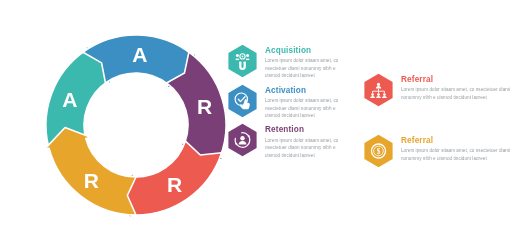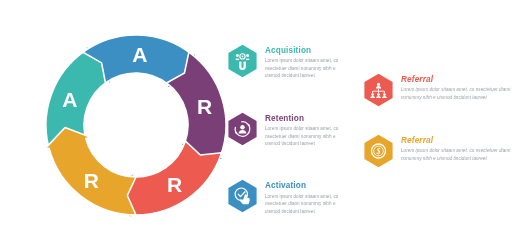--- a/index.html
+++ b/index.html
@@ -47,28 +47,27 @@
   
   .items-column {
     position: absolute;
     display: flex;
     flex-direction: column;
   }
   .column-left {
     left: 227px;
     top: 44px;
     width: 120px;
-    gap: 32px;
+    gap: 4px;
   }
   .column-right {
     left: 363px;
     top: 73px;
     width: 150px;
     gap: 27px;
-    font-style: italic;
   }
 
   .item-row {
     display: flex;
     align-items: flex-start;
     gap: 7px;
   }
 
   .hex-icon {
     flex: 0 0 auto;
@@ -144,45 +143,45 @@
       </span>
       <div class="item-text">
         <div class="item-title" style="color:#3cb9ae">Acquisition</div>
         <div class="item-desc">Lorem ipsum dolor sitaam amet, co nsectetuer diami nonummy nibh e uismod tincidunt laoreet</div>
       </div>
     </div>
 
     <div class="item-row">
       <span class="hex-icon">
         <svg viewBox="0 0 31 34" xmlns="http://www.w3.org/2000/svg">
+          <polygon points="15.5,0.8 29.6,9 29.6,25 15.5,33.2 1.4,25 1.4,9" fill="#3b8fc3"></polygon>
+          <circle cx="14.3" cy="15.2" r="6.2" fill="none" stroke="#ffffff" stroke-width="1.2"></circle>
+          <path d="M11.3 15.3l2.2 2.3 4.5-4.8" fill="none" stroke="#ffffff" stroke-width="1.3" stroke-linecap="round" stroke-linejoin="round"></path>
+          <path d="M17.6 16.4c0-0.7 0.6-1.2 1.2-1.2 0.6 0 1.1 0.5 1.1 1.2v2.3c0.9 0 1.8 0.1 2.3 0.6 0.6 0.5 0.7 1.3 0.5 2.1l-0.7 2.5c-0.2 0.8-0.9 1.3-1.7 1.3h-3.6c-0.6 0-1.1-0.2-1.5-0.7l-2-2.3c-0.4-0.5-0.3-1.2 0.2-1.6 0.4-0.3 1-0.3 1.4 0.1l1 1z" fill="#ffffff"></path>
+        </svg>
+      </span>
+      <div class="item-text">
+        <div class="item-title" style="color:#3b8fc3">Activation</div>
+        <div class="item-desc">Lorem ipsum dolor sitaam amet, co nsectetuer diami nonummy nibh e uismod tincidunt laoreet</div>
+      </div>
+    </div>
+
+    <div class="item-row">
+      <span class="hex-icon">
+        <svg viewBox="0 0 31 34" xmlns="http://www.w3.org/2000/svg">
           <polygon points="15.5,0.8 29.6,9 29.6,25 15.5,33.2 1.4,25 1.4,9" fill="#7b3f77"></polygon>
           <circle cx="15.5" cy="17" r="7.3" fill="none" stroke="#ffffff" stroke-width="1.2" stroke-dasharray="30 8" transform="rotate(-40 15.5 17)"></circle>
           <path d="M21.8 11.6l1.3 2.2-2.5 0.3z" fill="#ffffff"></path>
           <path d="M9.2 22.4l-1.3-2.2 2.5-0.3z" fill="#ffffff"></path>
           <circle cx="15.5" cy="15.3" r="2.2" fill="#ffffff"></circle>
           <path d="M11.6 21.6c0-2.2 1.7-3.6 3.9-3.6s3.9 1.4 3.9 3.6z" fill="#ffffff"></path>
         </svg>
       </span>
       <div class="item-text">
         <div class="item-title" style="color:#7b3f77">Retention</div>
-        <div class="item-desc">Lorem ipsum dolor sitaam amet, co nsectetuer diami nonummy nibh e uismod tincidunt laoreet</div>
-      </div>
-    </div>
-
-    <div class="item-row">
-      <span class="hex-icon">
-        <svg viewBox="0 0 31 34" xmlns="http://www.w3.org/2000/svg">
-          <polygon points="15.5,0.8 29.6,9 29.6,25 15.5,33.2 1.4,25 1.4,9" fill="#3b8fc3"></polygon>
-          <circle cx="14.3" cy="15.2" r="6.2" fill="none" stroke="#ffffff" stroke-width="1.2"></circle>
-          <path d="M11.3 15.3l2.2 2.3 4.5-4.8" fill="none" stroke="#ffffff" stroke-width="1.3" stroke-linecap="round" stroke-linejoin="round"></path>
-          <path d="M17.6 16.4c0-0.7 0.6-1.2 1.2-1.2 0.6 0 1.1 0.5 1.1 1.2v2.3c0.9 0 1.8 0.1 2.3 0.6 0.6 0.5 0.7 1.3 0.5 2.1l-0.7 2.5c-0.2 0.8-0.9 1.3-1.7 1.3h-3.6c-0.6 0-1.1-0.2-1.5-0.7l-2-2.3c-0.4-0.5-0.3-1.2 0.2-1.6 0.4-0.3 1-0.3 1.4 0.1l1 1z" fill="#ffffff"></path>
-        </svg>
-      </span>
-      <div class="item-text">
-        <div class="item-title" style="color:#3b8fc3">Activation</div>
         <div class="item-desc">Lorem ipsum dolor sitaam amet, co nsectetuer diami nonummy nibh e uismod tincidunt laoreet</div>
       </div>
     </div>
 
   </div>
 
   <div class="items-column column-right">
 
     <div class="item-row">
       <span class="hex-icon">

